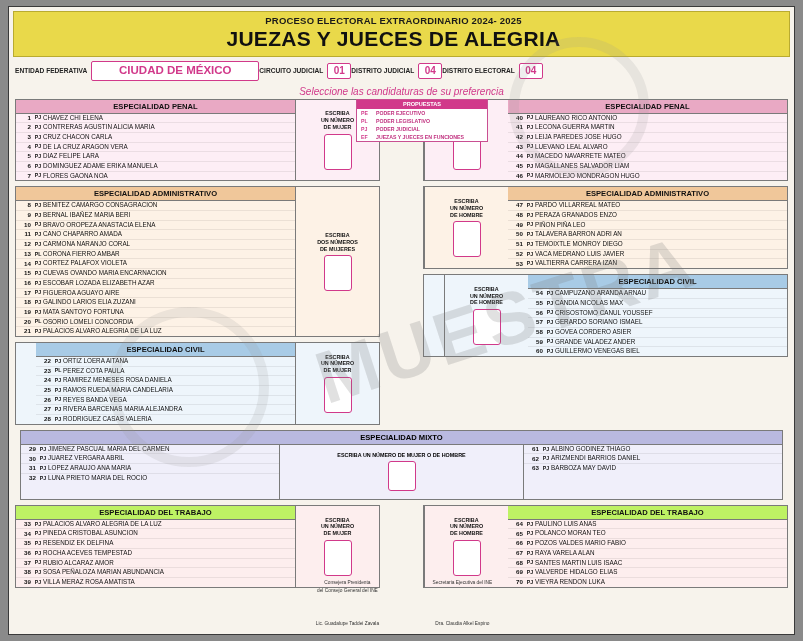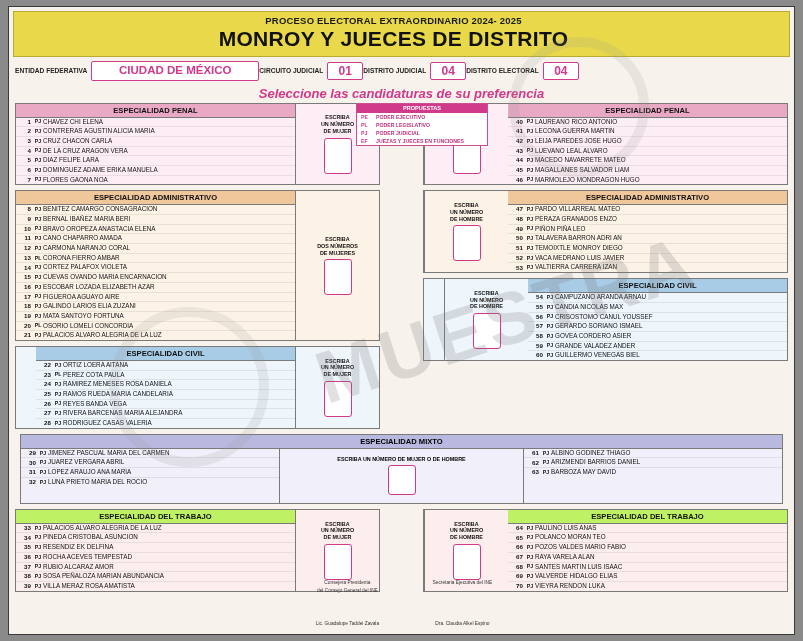--- a/index.html
+++ b/index.html
@@ -29,28 +29,28 @@
 
   .idbar{
     margin:4px 6px 0 6px;
     display:flex;align-items:center;justify-content:flex-start;
     font-size:6.6px;font-weight:bold;color:#222;
   }
   .idcell{display:flex;align-items:center;gap:4px;}
   .idbox{
     border:1.3px solid #d1398a;border-radius:2px;background:#fff;
     color:#d1398a;font-weight:bold;text-align:center;
-    padding:2px 6px;font-size:12px;line-height:1;
+    padding:2px 0;font-size:10px;line-height:1;
   }
   .idbox.wide{min-width:150px;font-size:11.5px;padding:3px 8px;}
   .idbox.sm{min-width:22px;}
 
   .selecc{
-    text-align:center;color:#d1398a;font-style:italic;font-weight:bold;
-    font-size:13px;margin:5px 0 2px 0;
+    text-align:center;color:#d1398a;font-style:italic;font-weight:normal;
+    font-size:10px;margin:5px 0 2px 0;
   }
   .colheads{
     display:flex;justify-content:space-between;
     padding:0 60px;margin-bottom:2px;
   }
   .colheads div{font-size:9.5px;font-weight:bold;color:#111;}
 
   
   .cols{display:flex;gap:12px;padding:0 6px;box-sizing:border-box;position:relative;}
   .col{width:374px;}
@@ -143,21 +143,21 @@
 <body>
 
 <div class="ballot">
 
   <div class="seal" style="left:500px;top:30px;width:120px;height:120px;"></div>
   <div class="seal" style="left:100px;top:300px;width:140px;height:140px;"></div>
   <div class="wm">MUESTRA</div>
 
   <div class="hdr">
     <div class="l1">PROCESO ELECTORAL EXTRAORDINARIO 2024- 2025</div>
-    <div class="l2">MONROY Y JUECES DE DISTRITO</div>
+    <div class="l2">JUEZAS Y JUECES DE ALEGRIA</div>
   </div>
 
   <div class="idbar">
     <div class="idcell">
       <span>ENTIDAD FEDERATIVA</span>
       <span class="idbox wide">CIUDAD DE MÉXICO</span>
     </div>
     <div class="idcell">
       <span>CIRCUITO JUDICIAL</span>
       <span class="idbox sm">01</span>

